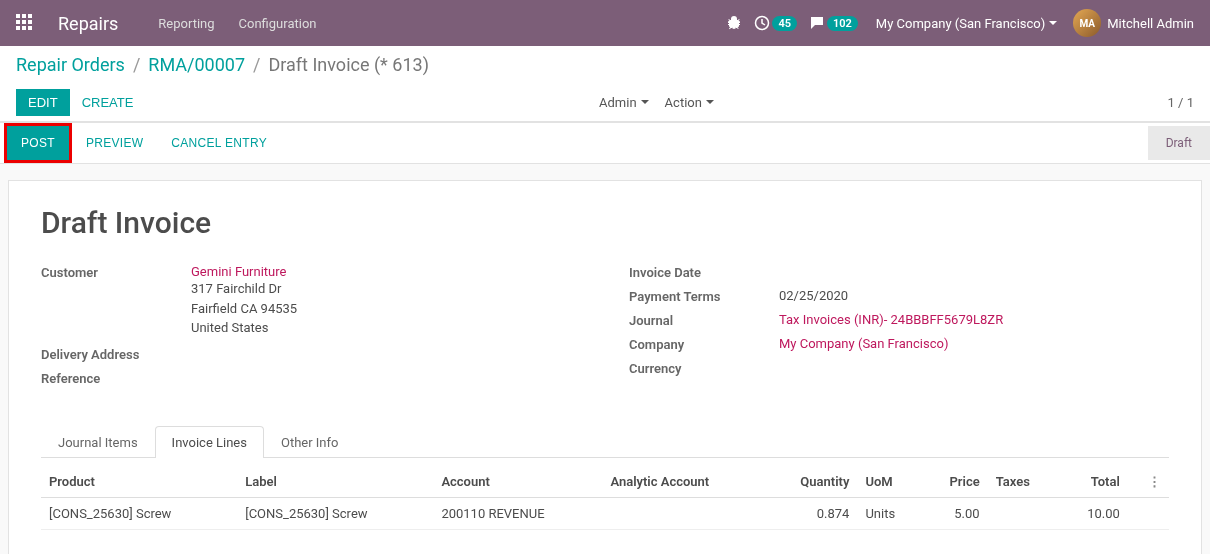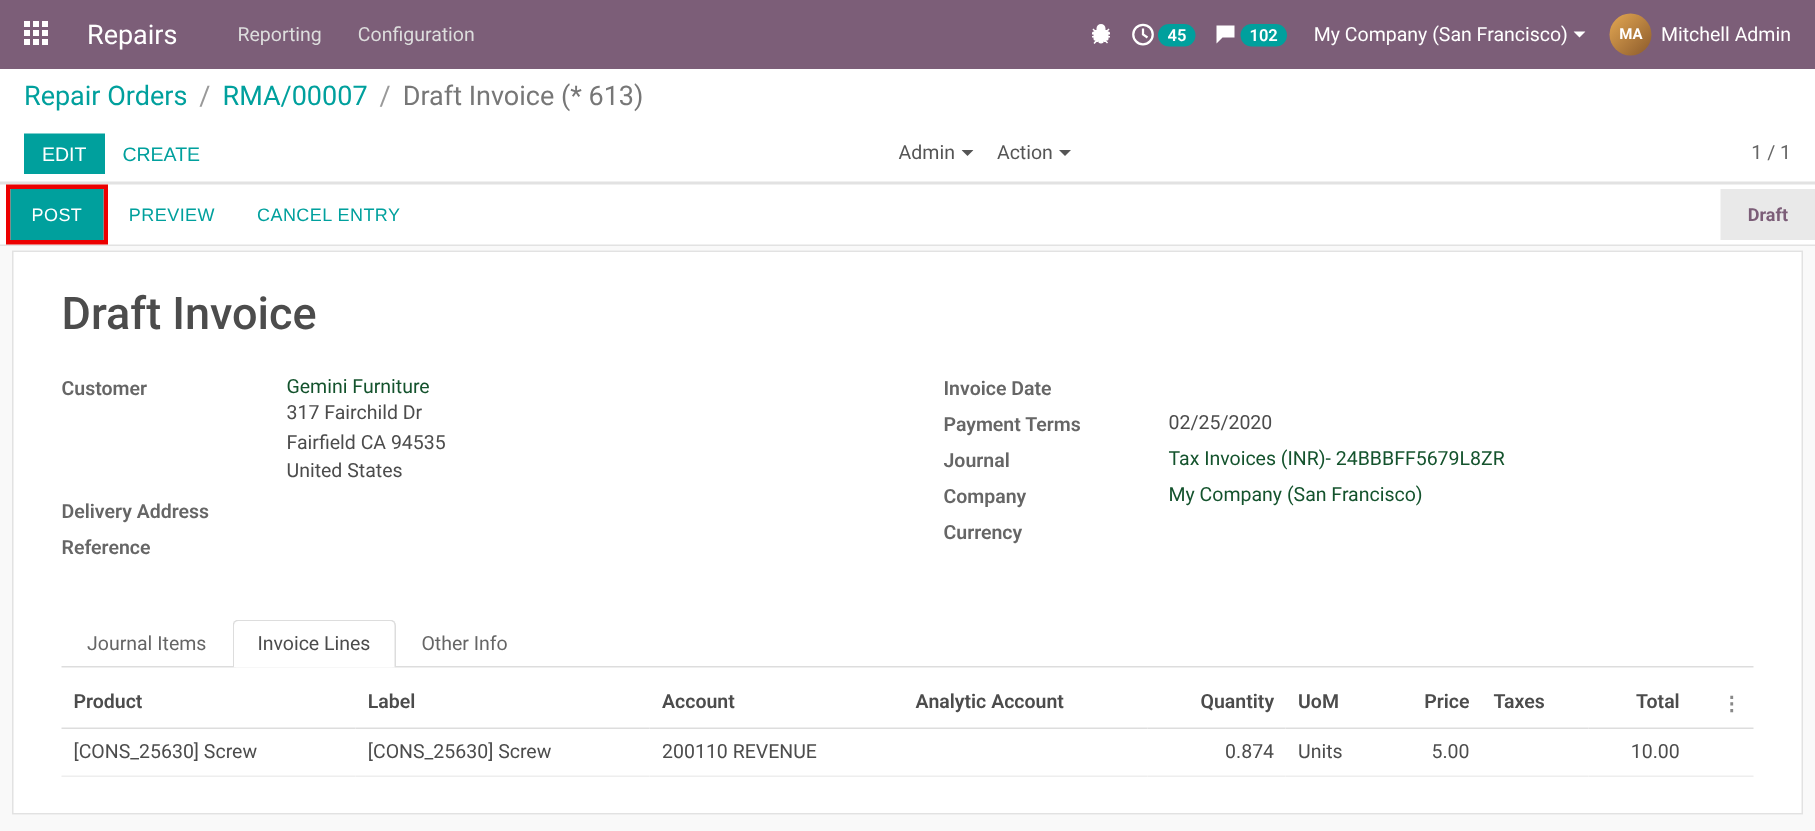--- a/index.html
+++ b/index.html
@@ -29,33 +29,33 @@
     .btn-secondary { background: transparent; color: #00a09d; }
     .toolbar .center { flex:1; display:flex; justify-content:center; gap: 16px;}
     .toolbar .dropdown-toggle { color: #555; cursor: pointer; display:flex; align-items:center; gap:4px; font-size:13px;}
     .toolbar .pager { font-size: 13px; color: #666; }
     
     .status-row { display: flex; align-items: center; border-top: 1px solid #e2e2e2; border-bottom: 1px solid #e2e2e2; background:#fff; }
     .status-buttons { display: flex; align-items: center; padding-left: 4px; }
     .status-buttons .btn { padding: 10px 14px; font-size: 12px; letter-spacing: 0.3px;}
     .post-highlight { border: 3px solid #ec0000; display: inline-block; }
     .status-row .spacer { flex:1; }
-    .status-arrow { padding: 10px 18px; background: #e9e9e9; color: #7c5e78; font-weight: 700; font-size: 12px; position: relative; }
+    .status-arrow { padding: 10px 18px; background: #e9e9e9; color: #7c5e78; font-weight: 400; font-size: 12px; position: relative; }
     .status-arrow::after { content:''; position:absolute; right:-12px; top:0; width:0;height:0; border-top: 19px solid transparent; border-bottom: 19px solid transparent; border-left: 12px solid #e9e9e9; }
     
     .sheet-bg { padding: 0 0 24px 0; }
-    .sheet { background: #fff; border: 1px solid #e2e2e2; margin: 3px 8px; padding: 24px 32px; max-width: 1210px; }
+    .sheet { background: #fff; border: 1px solid #e2e2e2; margin: 16px 8px; padding: 24px 32px; max-width: 1210px; }
     .sheet h1 { font-size: 30px; color: #4c4c4c; font-weight: 500; margin-bottom: 24px; }
     
     .form-cols { display: flex; gap: 48px; margin-bottom: 32px; }
     .form-col { flex: 1; }
     .form-row { display: flex; margin-bottom: 8px; align-items: flex-start; }
     .form-label { width: 150px; font-size: 13px; color: #666; font-weight: 600; padding-top: 1px;}
     .form-value { flex: 1; font-size: 13px; color: #4c4c4c; }
-    .form-value .link { color: #14532d; cursor: pointer; }
+    .form-value .link { color: #be185d; cursor: pointer; }
     .form-value .addr-line { display:block; line-height: 1.5; }
     
     .tabs { border-bottom: 1px solid #ddd; display: flex; }
     .tab { padding: 8px 16px; font-size: 13px; color: #666; cursor: pointer; border: 1px solid transparent; border-bottom: none; margin-bottom: -1px; }
     .tab.active { border-color: #ddd; background: #fff; border-radius: 4px 4px 0 0; color: #4c4c4c; }
     
     table.lines { width: 100%; border-collapse: collapse; margin-top: 8px; }
     table.lines th { text-align: left; font-size: 13px; font-weight: 600; color: #4c4c4c; padding: 8px 8px; border-bottom: 1px solid #ddd; }
     table.lines th.num, table.lines td.num { text-align: right; }
     table.lines td { font-size: 13px; color: #4c4c4c; padding: 8px 8px; border-bottom: 1px solid #eee; }

